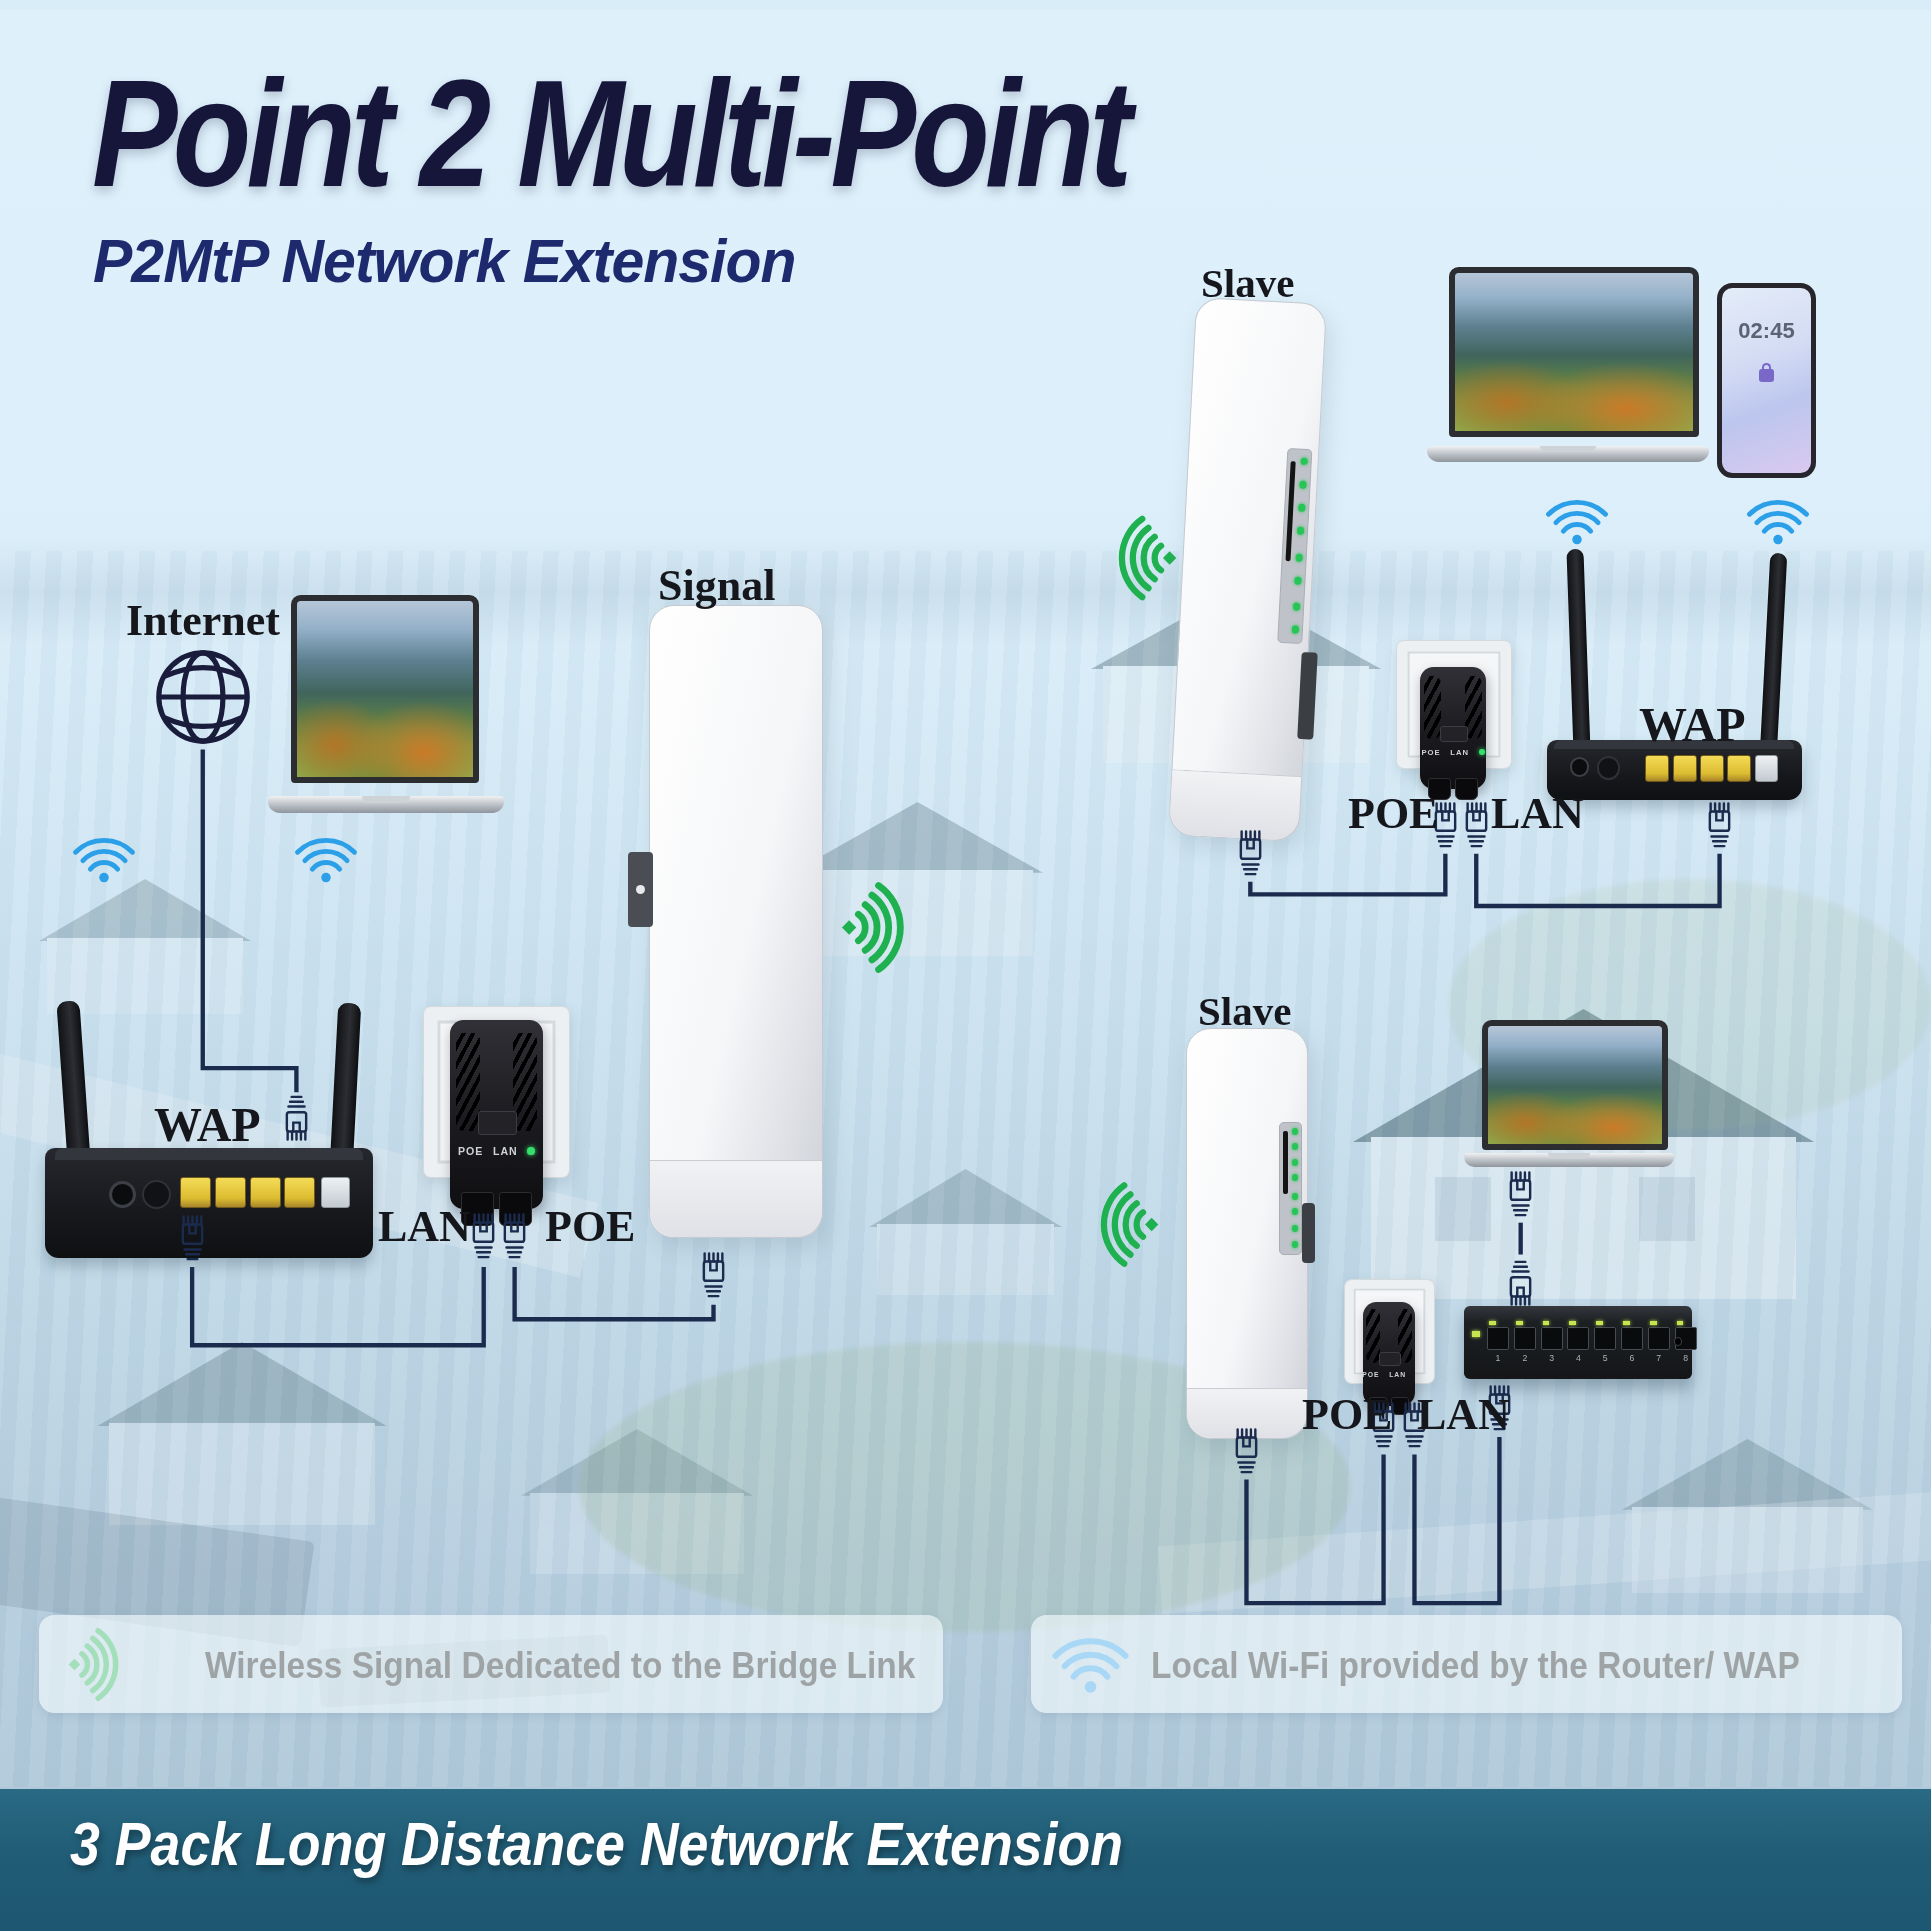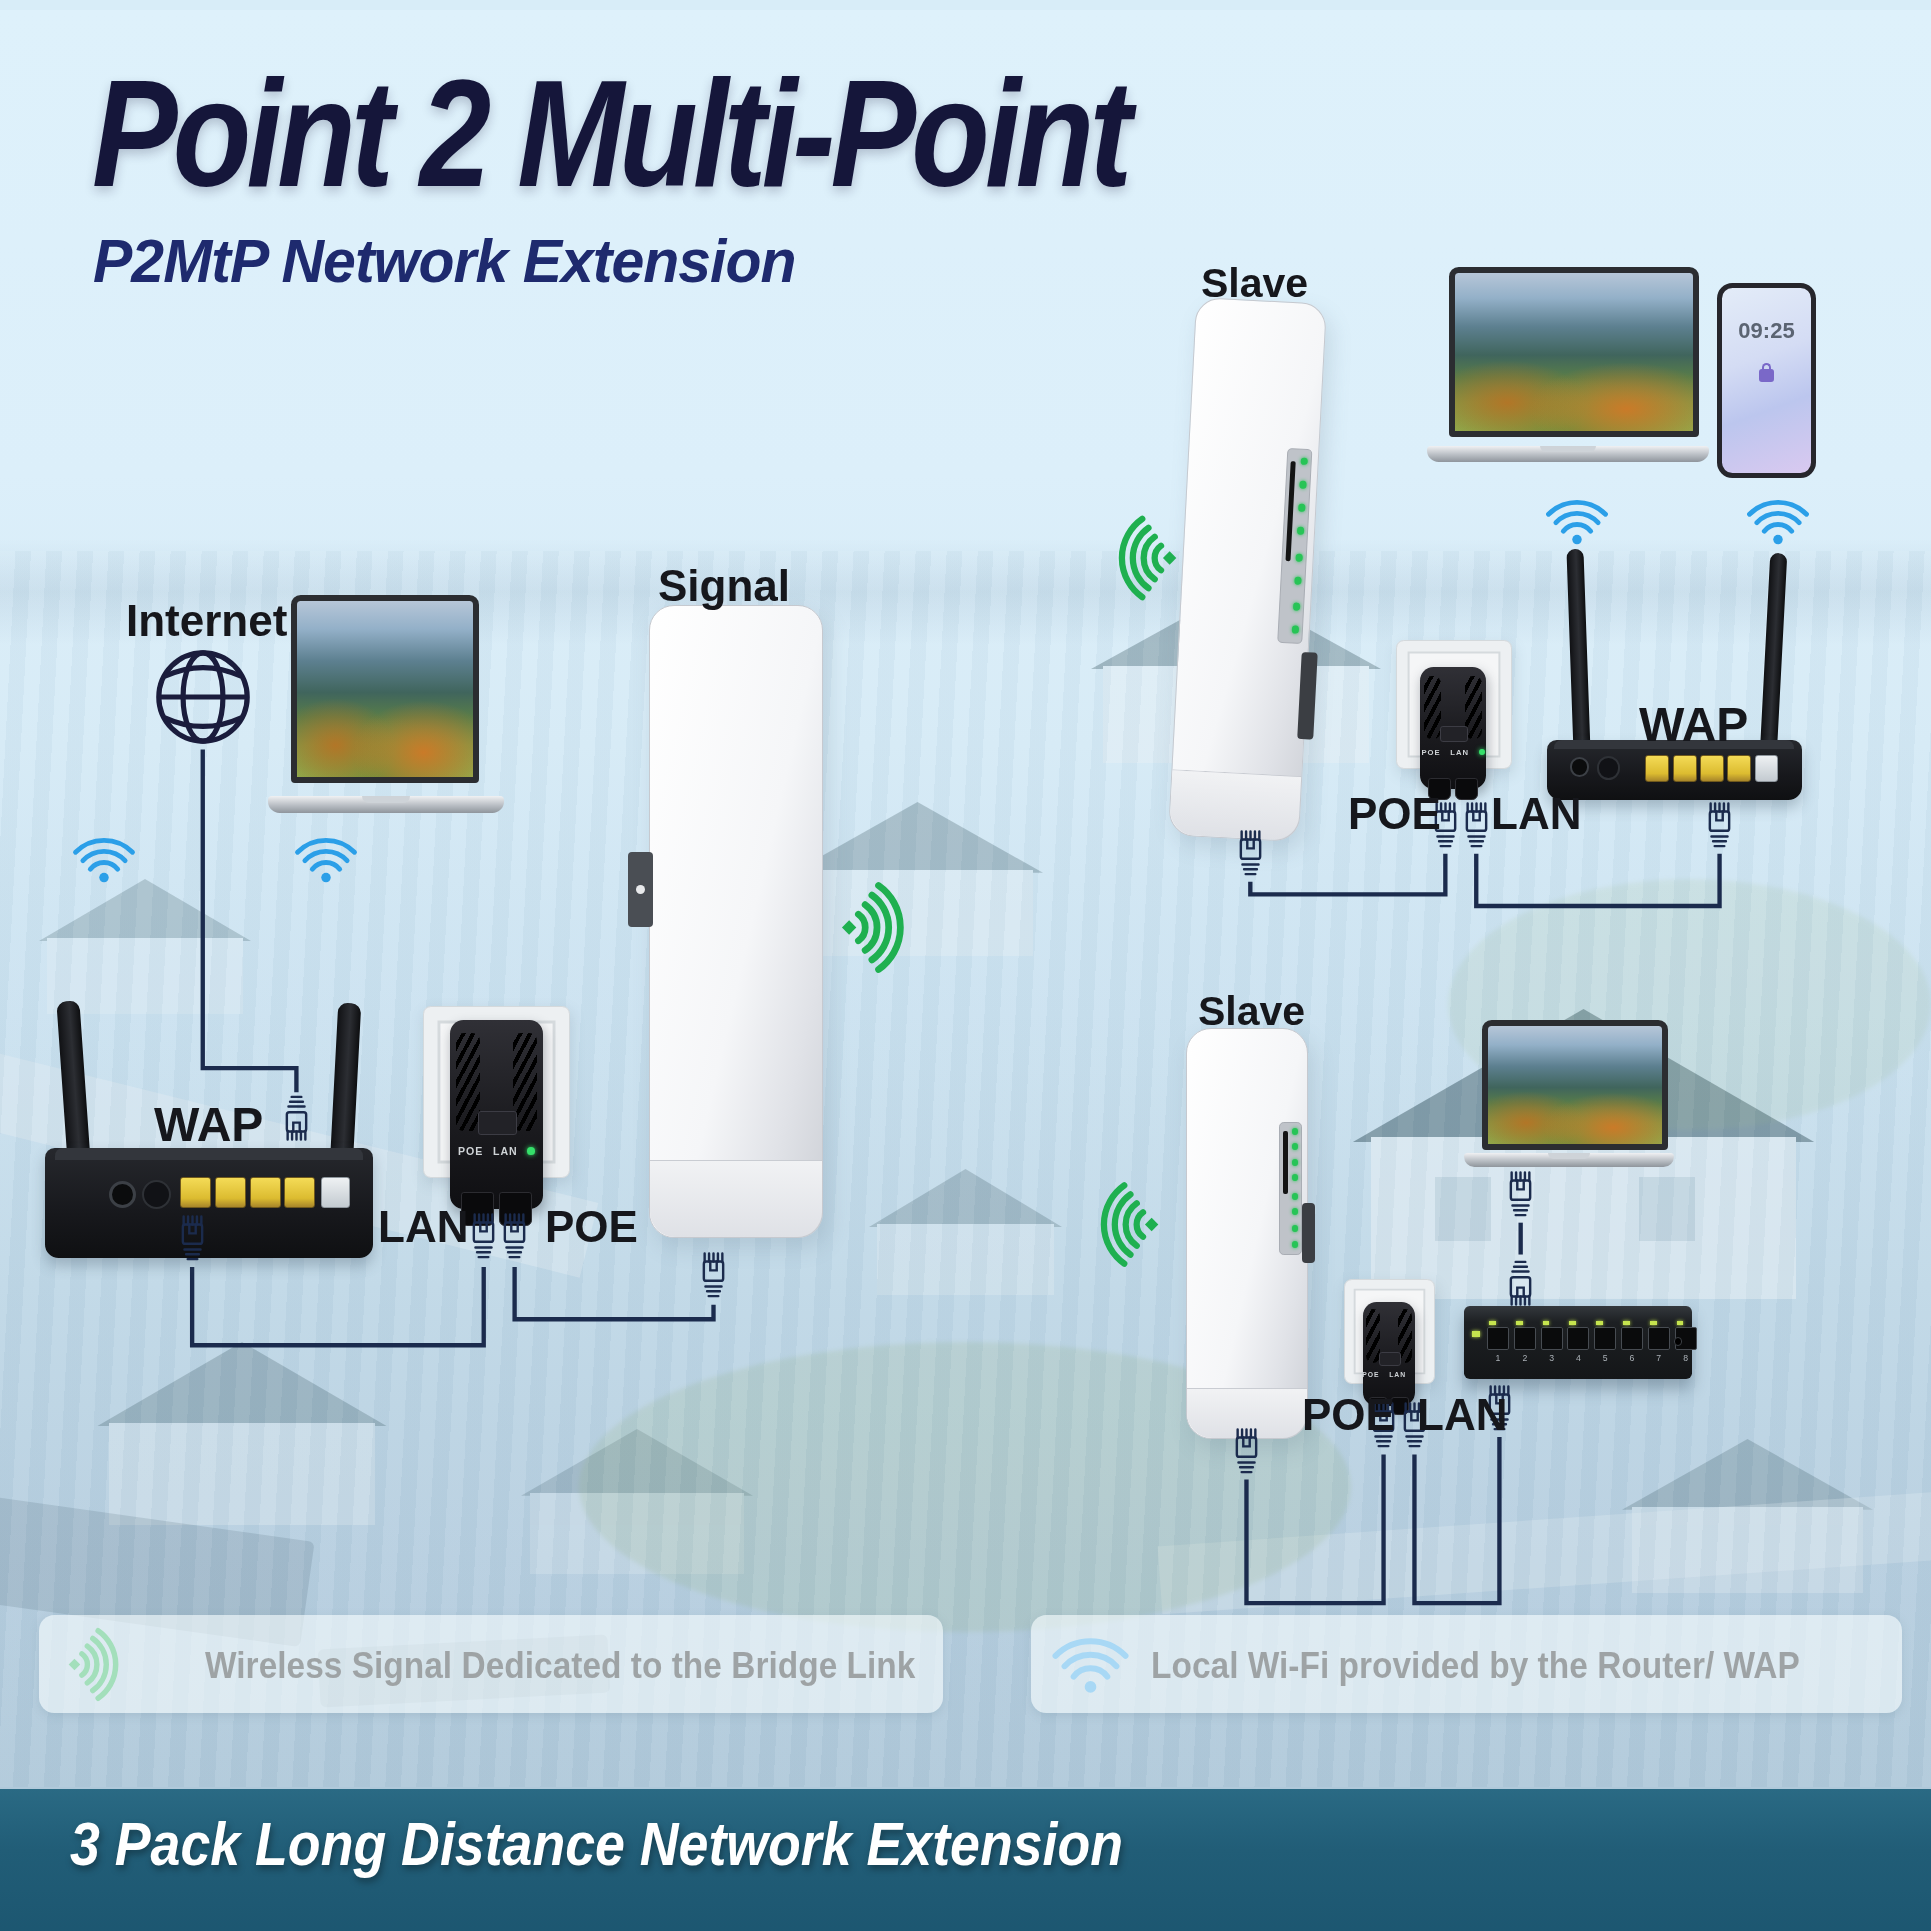--- a/index.html
+++ b/index.html
@@ -13,21 +13,21 @@
   .house i{left:0;top:0;width:100%;height:46%;clip-path:polygon(0 100%,50% 0,100% 100%);background:#48656f;display:block;}
   .house b{left:4%;top:44%;width:92%;height:56%;background:#eaf1f5;display:block;}
   .house s{background:#c2d2da;display:block;}
   .roofstrip{background:#53707c;border-radius:5.8px;}
   .road{background:#e0ebf1;}
   .blob{border-radius:50%;filter:blur(1.9px);}
   
   .title{position:absolute;font-weight:bold;font-style:italic;color:#15163a;line-height:1;white-space:nowrap;
     transform-origin:left top;text-shadow:0 4.8px 11.6px rgba(21,22,58,.22);}
   .subtitle{position:absolute;font-weight:bold;font-style:italic;color:#1e2a6e;line-height:1;white-space:nowrap;transform-origin:left top;}
-  .lbl{position:absolute;font-weight:bold;color:#16171c;line-height:1;white-space:nowrap;}
+  .lbl{position:absolute;font-weight:bold;color:#16171c;line-height:1;white-space:nowrap;font-family:Liberation Serif, serif;}
   
   .wires{position:absolute;left:0;top:0;z-index:2;}
   .wires path{fill:none;stroke:#1b2b4d;stroke-width:4.5;}
   
   .ico{position:absolute;z-index:3;}
   .flip{transform:scaleX(-1);}
   .down{transform:rotate(180deg);}
   
   .laptop{position:absolute;z-index:3;}
   .lt-screen{position:absolute;border:6.8px solid #2b2d31;border-radius:9.7px 9.7px 3.9px 3.9px;
@@ -293,21 +293,21 @@
 
   <svg class="ico flip" style="left:1101px;top:494px" width="77" height="108" viewBox="0 0 80 112">
       <use href="#gsig"></use>
     </svg>
 
   <div class="laptop" style="left:1427px;top:257px;width:282px;height:195px">
     <div class="lt-screen" style="left:22px;top:0;width:238px;height:158px"></div>
     <div class="lt-base" style="height:16.4px"></div>
   </div>
   <div class="phone" style="left:1717px;top:273px;width:89px;height:185px">
-    <div class="ph-time" style="font-size:22px">09:25</div>
+    <div class="ph-time" style="font-size:22px">02:45</div>
     <div class="ph-lock"></div>
   </div>
 
   <svg class="ico" style="left:1543px;top:481px" width="68" height="55" viewBox="0 0 70 57">
       <use href="#wifi"></use>
     </svg>
   <svg class="ico" style="left:1744px;top:481px" width="68" height="55" viewBox="0 0 70 57">
       <use href="#wifi"></use>
     </svg>
 

